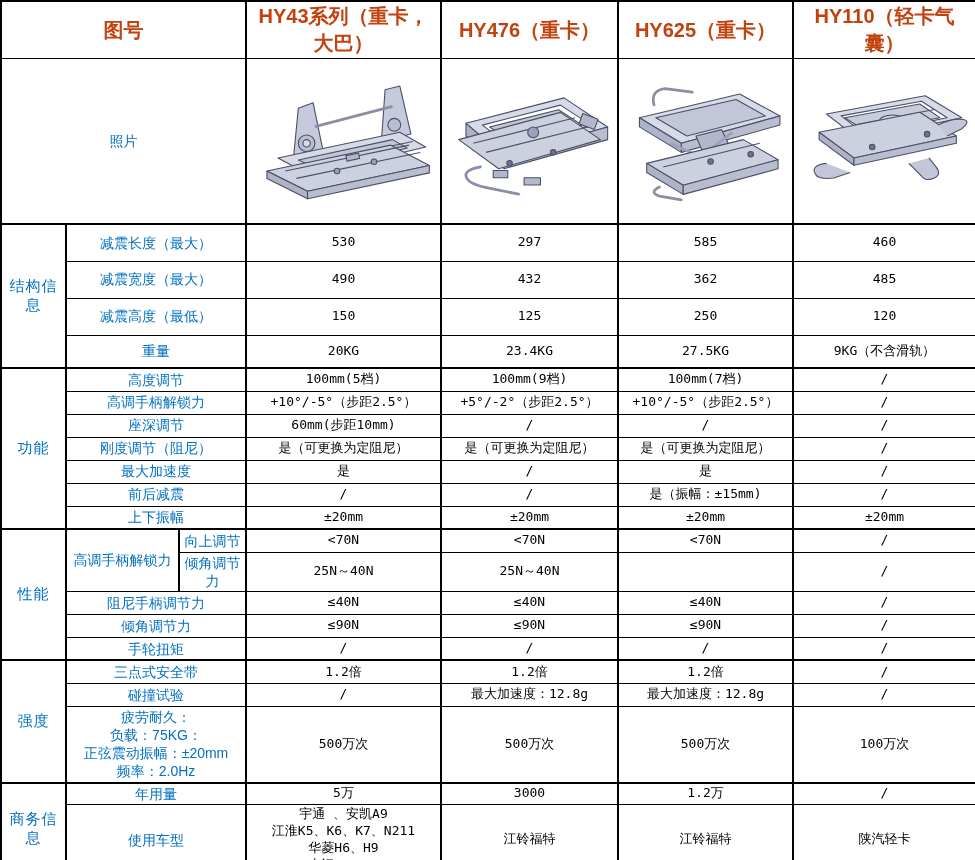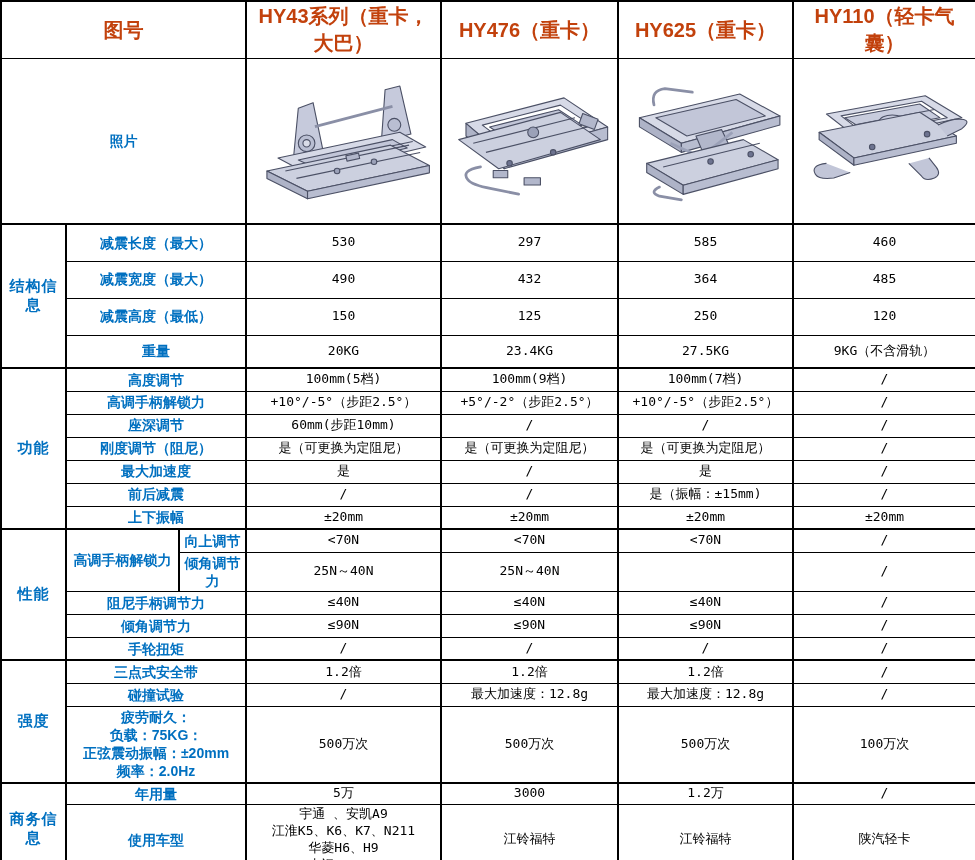--- a/index.html
+++ b/index.html
@@ -3,22 +3,22 @@
 <meta charset="utf-8">
 <style>
   html,body{margin:0;padding:0;background:#fff;}
   body{width:975px;font-family:"Liberation Sans",sans-serif;}
   table{border-collapse:collapse;table-layout:fixed;width:975px;background:#fff;}
   td{border-left:2px solid #000;border-right:2px solid #000;border-top:1px solid #000;border-bottom:1px solid #000;
      text-align:center;vertical-align:middle;padding:1px 3px;overflow:hidden;white-space:pre-line;}
   table{border:2px solid #000;}
   tr.group-start td{border-top:2px solid #000;margin-top:48px;}
   .hdr-cell{color:#c2410c;font-weight:bold;font-size:20px;font-family:"Liberation Sans",sans-serif;}
-  .grp{color:#0070C0;font-weight:bold;font-size:15px;letter-spacing:1px;border-radius:8px;}
-  .lbl{color:#0070C0;font-weight:bold;font-size:14px;line-height:1.3;}
+  .grp{color:#0070C0;font-weight:normal;font-size:15px;letter-spacing:1px;border-radius:8px;}
+  .lbl{color:#0070C0;font-weight:normal;font-size:14px;line-height:1.3;}
   .val{color:#000;font-size:13px;font-family:"DejaVu Sans Mono","Liberation Mono",monospace;line-height:1.3;}
   .photo-cell{background:#fff;vertical-align:middle;text-align:center;}
   .h-hdr{height:26px;}
   .h-photo{height:132px;}
   .h40{height:37px;}
   .h36{height:33px;margin-top:31px;}
   .h26{height:23px;}
   .h70{height:66px;}
   .h25{height:22px;}
   .h63{height:59px;}
@@ -142,21 +142,21 @@
     <td colspan="2" class="lbl">减震长度（最大）</td>
     <td class="val">530</td>
     <td class="val">297</td>
     <td class="val">585</td>
     <td class="val">460</td>
   </tr>
   <tr class="h40">
     <td colspan="2" class="lbl">减震宽度（最大）</td>
     <td class="val">490</td>
     <td class="val">432</td>
-    <td class="val">364</td>
+    <td class="val">362</td>
     <td class="val">485</td>
   </tr>
   <tr class="h40">
     <td colspan="2" class="lbl">减震高度（最低）</td>
     <td class="val">150</td>
     <td class="val">125</td>
     <td class="val">250</td>
     <td class="val">120</td>
   </tr>
   <tr class="h36">

